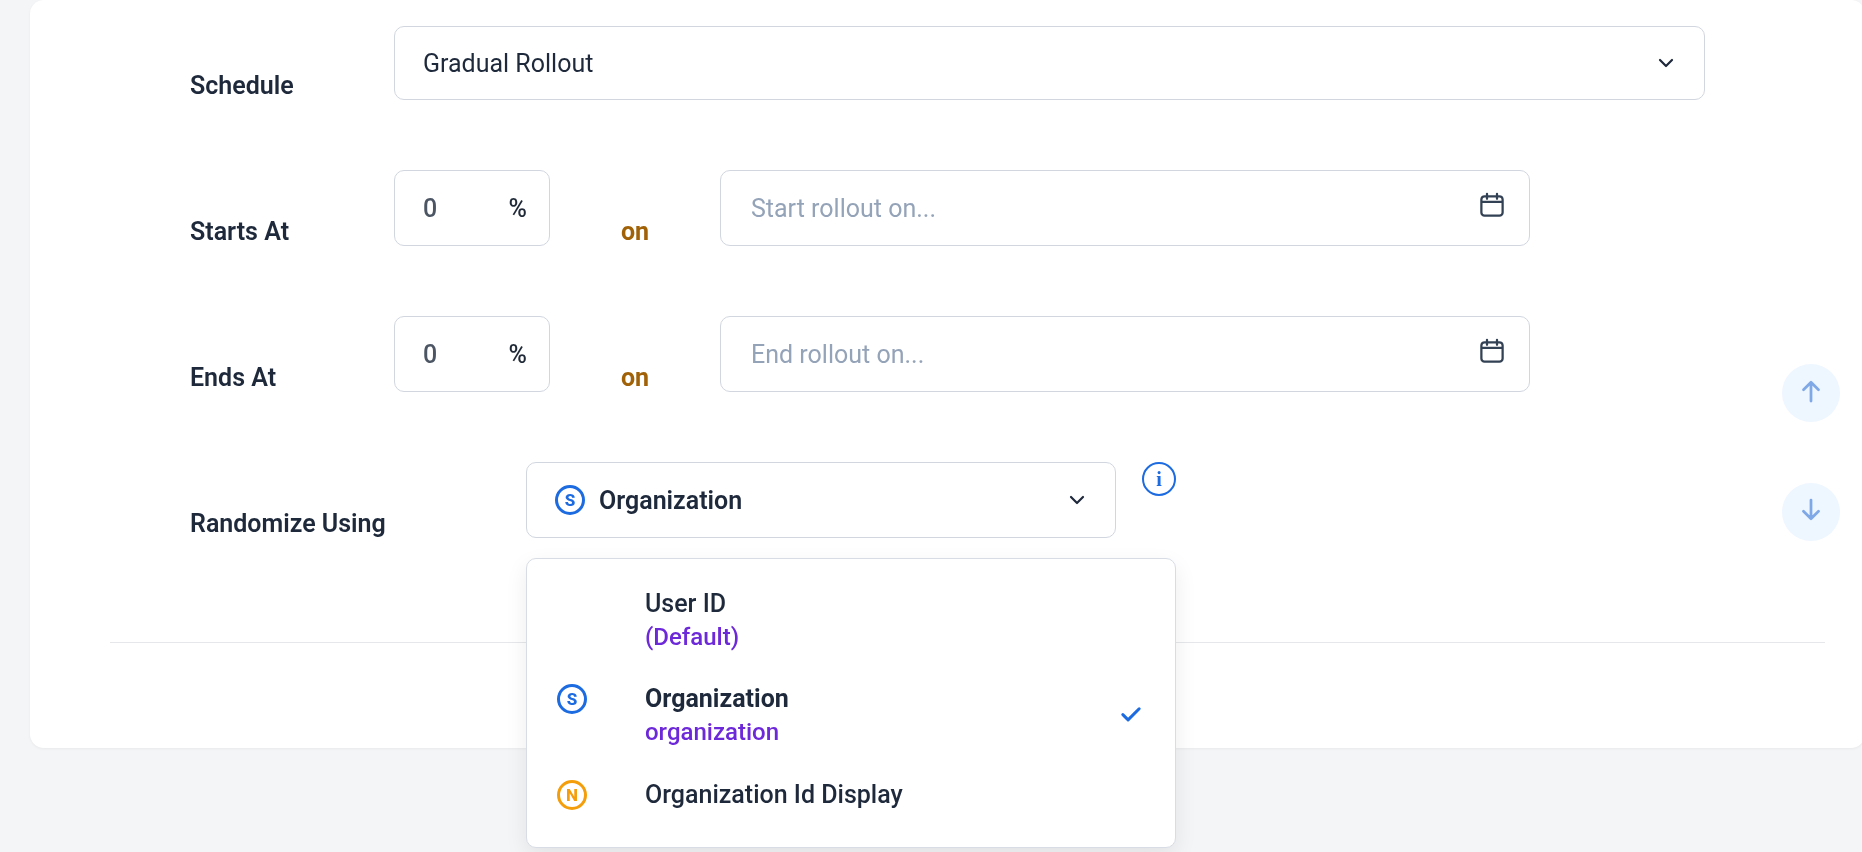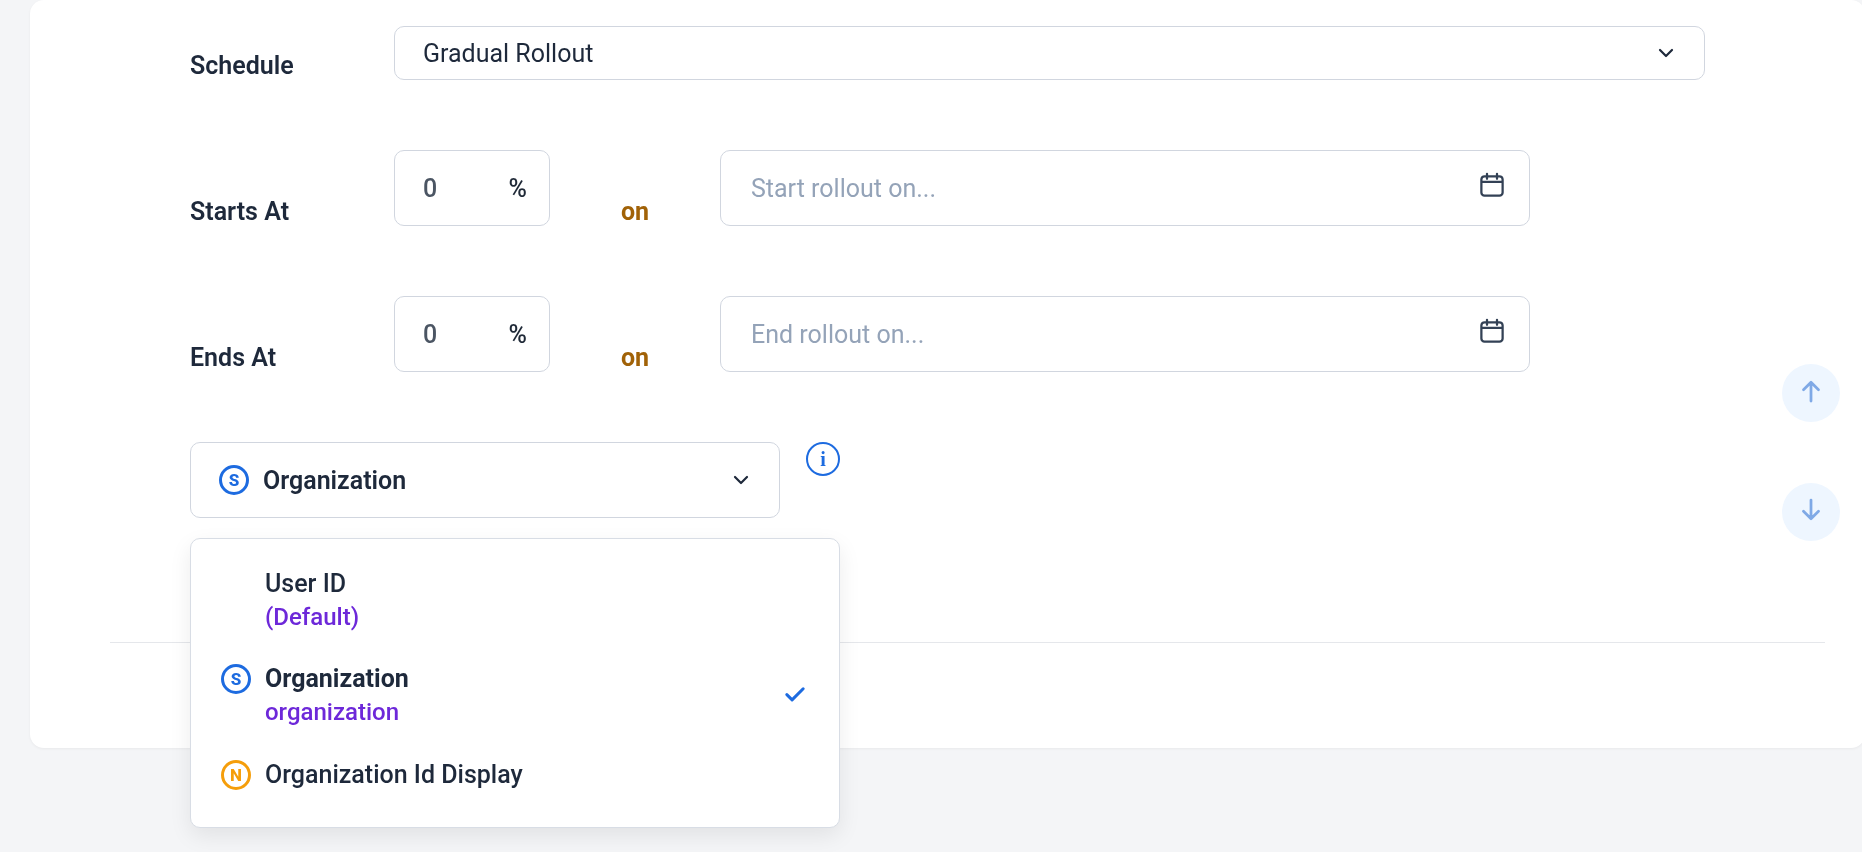--- a/index.html
+++ b/index.html
@@ -42,21 +42,21 @@
   .col-percent { width: 156px; flex-shrink: 0; display:flex; }
   .col-on      { width: 170px; flex-shrink: 0; text-align:center; }
   .col-date    { width: 810px; flex-shrink: 0; display:flex; }
   .col-rand-label { width: 336px; flex-shrink: 0; }
   .col-rand-sel   { width: 650px; flex-shrink: 0; display:flex; position:relative; }
 
   .select {
     display: flex;
     align-items: center;
     justify-content: space-between;
-    height: 54px;
+    height: 74px;
     padding: 0 26px 0 28px;
     border: 1px solid #d1d6df;
     border-radius: 10px;
     background: #fff;
     cursor: pointer;
     font-size: 25px;
     color: #1e293b;
     flex-grow: 1;
   }
   .select.small { height: 76px; }
@@ -131,21 +131,21 @@
     padding: 14px 0 22px 0;
     z-index: 10;
   }
   .dd-item {
     display: flex;
     align-items: flex-start;
     padding: 14px 30px 14px 30px;
     cursor: pointer;
   }
   .dd-icon-slot { width: 44px; flex-shrink:0; display:flex; align-items:center; padding-top:2px; }
-  .dd-text { flex-grow:1; }
+  .dd-text { flex-grow:1;margin-left:44px; }
   .dd-name { font-size: 25px; font-weight: 500; color:#1e293b; line-height:1.35; }
   .dd-name.bold { font-weight: 700; }
   .dd-sub  { font-size: 24px; font-weight: 500; color:#6d28d9; line-height:1.4; }
   .dd-check { flex-shrink:0; align-self:center; }
 
   .badge-circle {
     width: 30px; height: 30px;
     border-radius: 50%;
     display:flex; align-items:center; justify-content:center;
     font-weight: 800;
@@ -227,20 +227,21 @@
                 <rect x="3.5" y="5" width="17" height="15.5" rx="2.5" stroke="#334155" stroke-width="1.8"></rect>
                 <path d="M3.5 9.5h17" stroke="#334155" stroke-width="1.8"></path>
                 <path d="M8 3v4M16 3v4" stroke="#334155" stroke-width="1.8" stroke-linecap="round"></path>
               </svg>
           </span>
         </div>
       </div>
     </div>
 
     <div class="row">
+      <div class="col-rand-label label">Randomize Using</div>
       <div class="col-rand-sel">
         <div class="select select-randomize small">
           <span class="select-left">
             <span class="badge-circle badge-s">S</span>
             <span>Organization</span>
           </span>
           <span class="chevron">
             <svg width="24" height="24" viewBox="0 0 24 24" fill="none">
                 <path d="M6 9l6 6 6-6" stroke="#1e293b" stroke-width="2.2" stroke-linecap="round" stroke-linejoin="round"></path>
               </svg>

